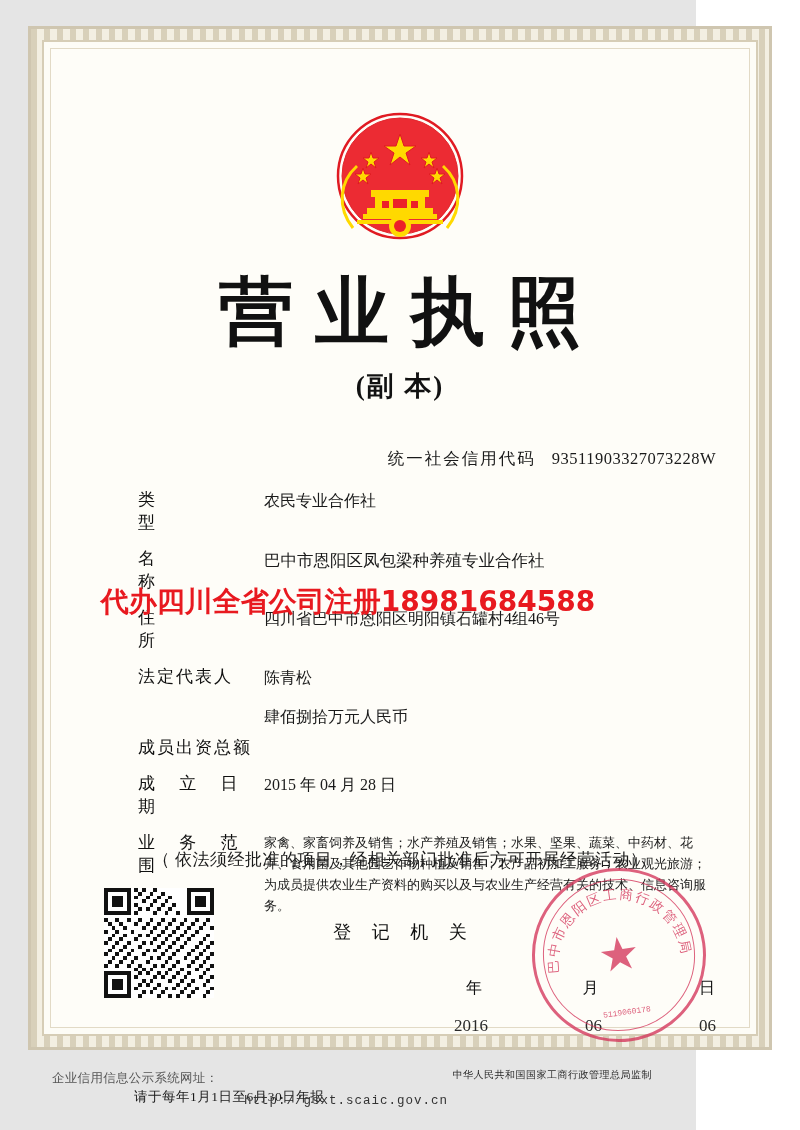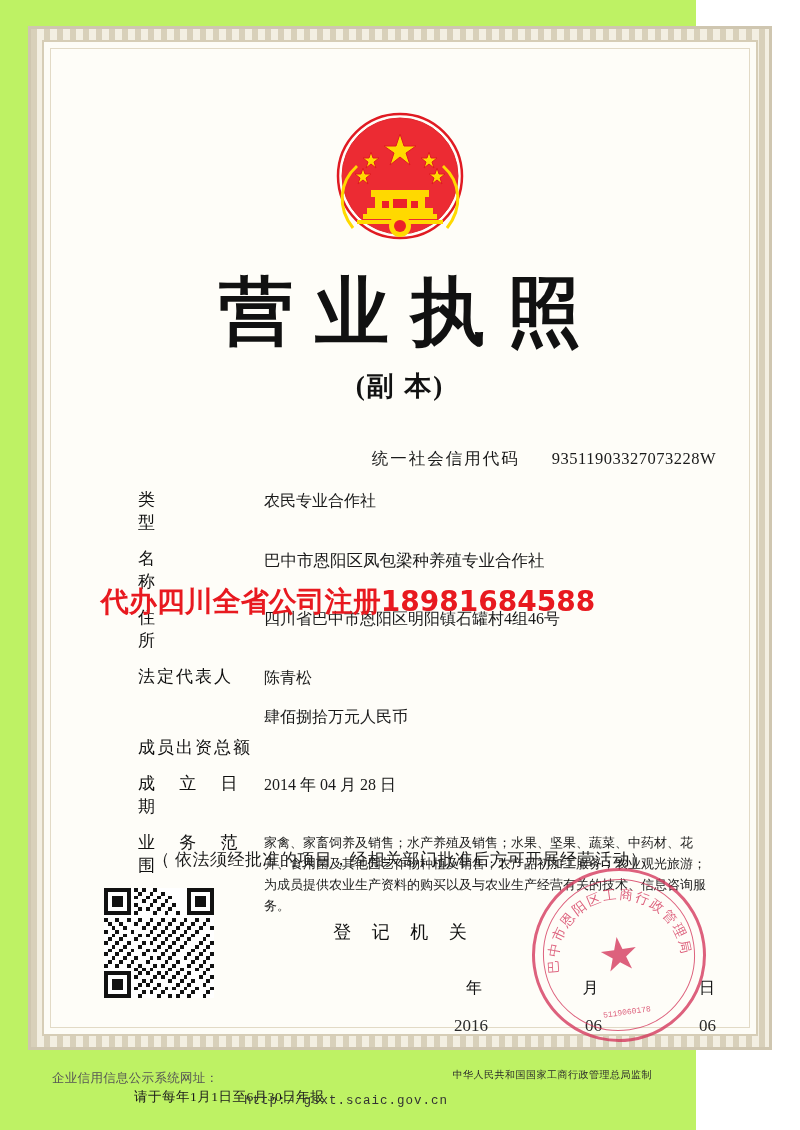--- a/index.html
+++ b/index.html
@@ -10,21 +10,21 @@
     width: 800px;
     height: 1130px;
     background: #ffffff;
     font-family: "Liberation Serif", "DejaVu Serif", serif;
     overflow: hidden;
   }
   .page {
     position: relative;
     width: 696px;
     height: 1130px;
-    background: #bef264;
+    background: #e5e5e5;
   }
   
   .frame-outer {
     position: absolute;
     left: 28px;
     top: 26px;
     width: 744px;
     height: 1024px;
     border: 3px solid #cfc6b0;
     background:
@@ -105,21 +105,21 @@
     text-align: right;
     padding-right: 34px;
     box-sizing: border-box;
     font-size: 16.5px;
     color: #1a1a1a;
   }
   .credit-label { letter-spacing: 2px; }
   .credit-value {
     font-family: "Liberation Serif", serif;
     letter-spacing: 0.5px;
-    margin-left: 28px;
+    margin-left: 12px;
   }
 
   
   .fields {
     position: absolute;
     top: 440px;
     left: 88px;
     width: 580px;
   }
   .field {
@@ -390,21 +390,21 @@
         <div class="field-value">陈青松</div>
       </div>
 
       <div class="field">
         <div class="field-label lbl-5">成员出资总额</div>
         <div class="field-value">肆佰捌拾万元人民币</div>
       </div>
 
       <div class="field">
         <div class="field-label lbl-6">成 立 日 期</div>
-        <div class="field-value">2014 年 04 月 28 日</div>
+        <div class="field-value">2015 年 04 月 28 日</div>
       </div>
 
       <div class="field">
         <div class="field-label lbl-6">业 务 范 围</div>
         <div class="field-value scope-value">家禽、家畜饲养及销售；水产养殖及销售；水果、坚果、蔬菜、中药材、花卉、食用菌及其他园艺作物种植及销售；农产品初加工服务；农业观光旅游；为成员提供农业生产资料的购买以及与农业生产经营有关的技术、信息咨询服务。</div>
       </div>
 
     </div>
 
     <div class="note">（ 依法须经批准的项目，经相关部门批准后方可开展经营活动）</div>

